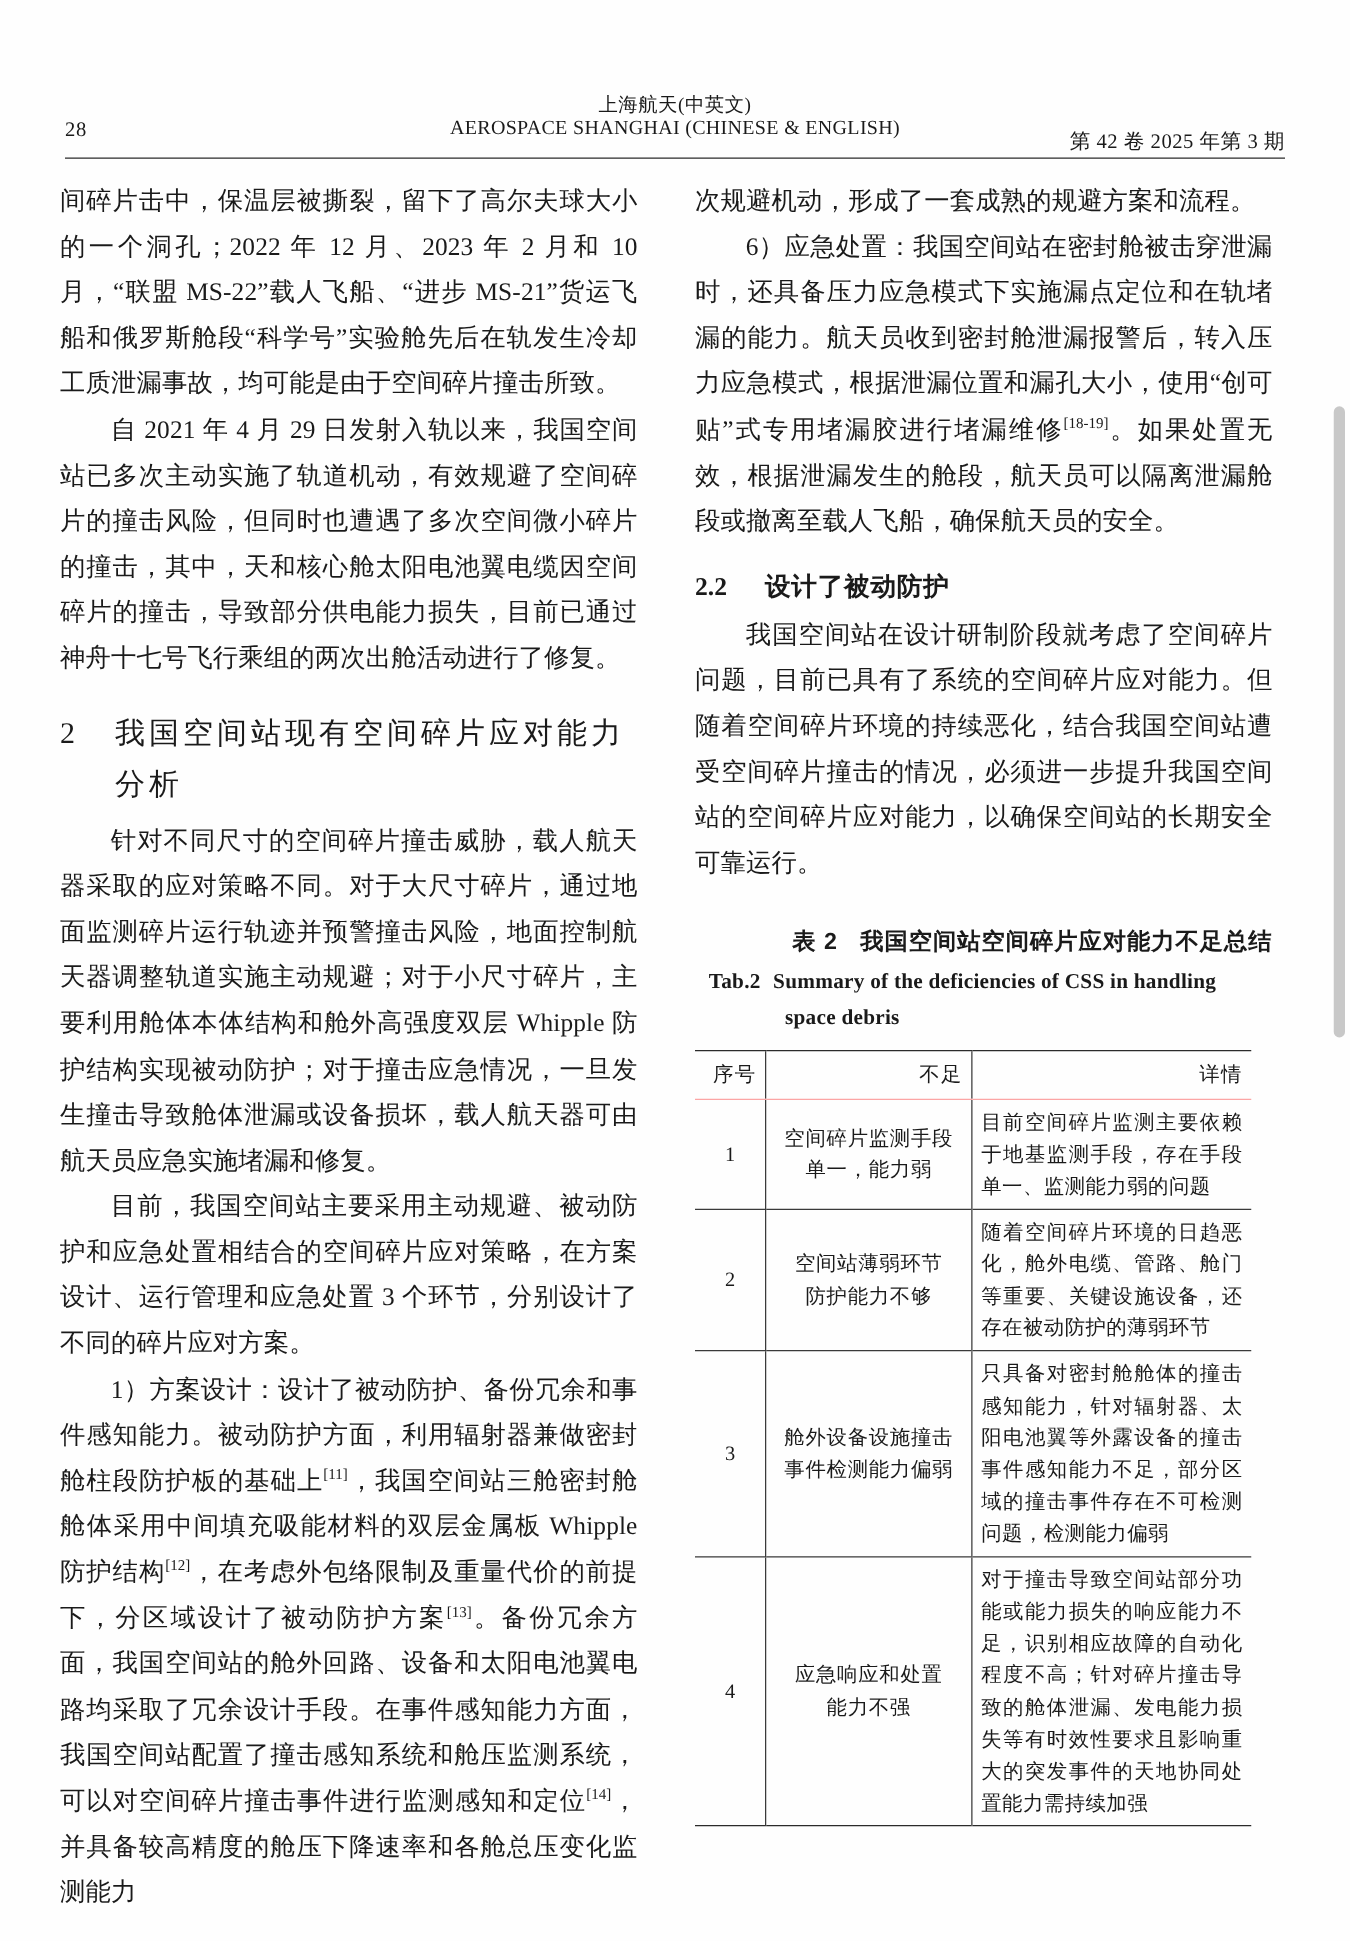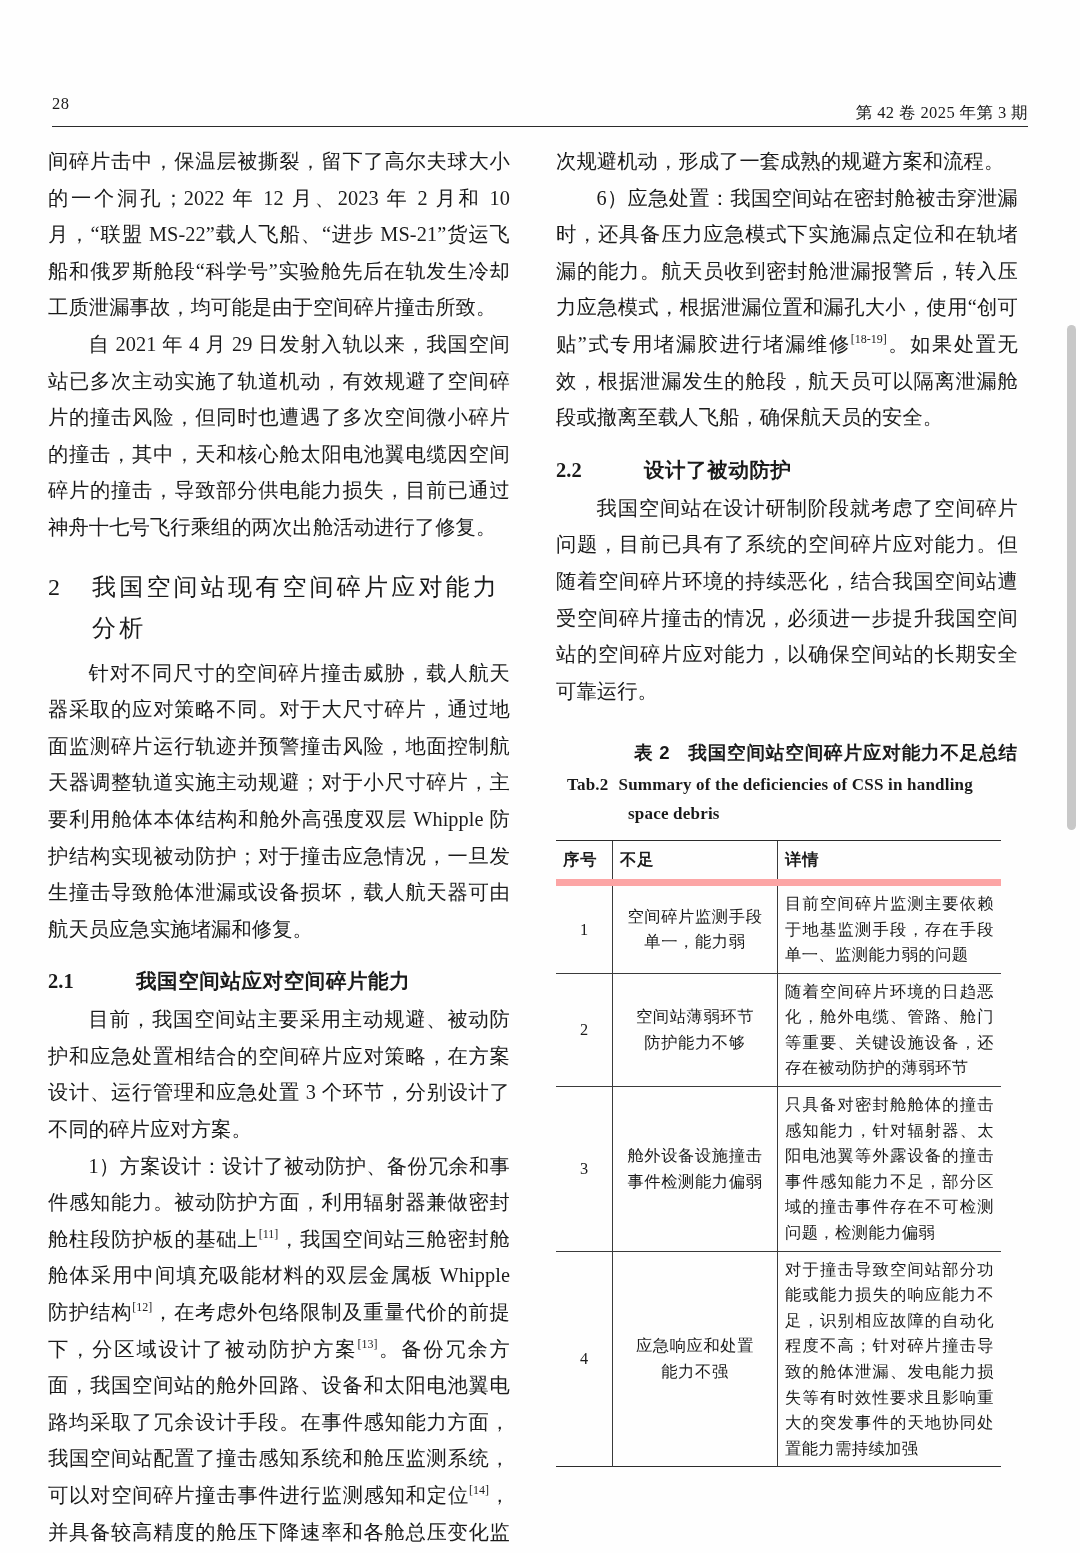--- a/index.html
+++ b/index.html
@@ -112,21 +112,20 @@
   h2.sec .txt { flex: 1 1 auto; }
 
   h3.sub {
     margin: 16px 0 2px 0;
     font-size: 20.5px;
     font-weight: bold;
     line-height: 36px;
     letter-spacing: .6px;
     display: flex;
     font-family: "Liberation Sans", sans-serif;
-    gap: 32px;
   }
   h3.sub .num {
     flex: 0 0 auto;
     width: 56px;
     letter-spacing: 0;
     font-family: "Liberation Serif", serif;
   }
 
   
   .tbl-wrap { margin-top: 28px; }
@@ -162,23 +161,23 @@
     font-family: "Liberation Serif", "DejaVu Serif", serif;
   }
   table.t2 th, table.t2 td {
     border-left: 1px solid #3a3a3a;
     padding: 5px 7px;
     vertical-align: middle;
   }
   table.t2 th:first-child, table.t2 td:first-child { border-left: none; }
   table.t2 thead th {
     border-top: 1.7px solid #2b2b2b;
-    border-bottom: 7px solid #fca5a5;
-    font-weight: bold;
-    text-align: left;
+    border-bottom: 1px solid #fca5a5;
+    font-weight: normal;
+    text-align: right;
     padding: 6px 7px;
     letter-spacing: 1px;
   }
   table.t2 tbody tr { border-bottom: 1px solid #3a3a3a; }
   table.t2 tbody tr:last-child { border-bottom: 1.7px solid #2b2b2b; }
   td.c-no  { width: 42px;  text-align: center; }
   td.c-def { width: 150px; text-align: center; letter-spacing: .6px; }
   td.c-det { text-align: justify; text-justify: inter-ideograph; letter-spacing: .4px; }
   th.h-no  { width: 42px; }
   th.h-def { width: 150px; }
@@ -202,40 +201,40 @@
     border-radius: 5px;
   }
 </style>
 </head>
 <body>
 
 <div id="page">
 
   <div class="runhead">
     <div class="runhead-folio">28</div>
+    <div class="runhead-center">
+      <div class="runhead-cn">上海航天(中英文)</div>
+      <div class="runhead-en">AEROSPACE SHANGHAI (CHINESE &amp; ENGLISH)</div>
+    </div>
     <div class="runhead-issue">第 42 卷 2025 年第 3 期</div>
   </div>
   <div class="rule"></div>
 
   <div class="col col-left">
 
     <p class="body">间碎片击中，保温层被撕裂，留下了高尔夫球大小的一个洞孔；2022 年 12 月、2023 年 2 月和 10 月，“联盟 MS-22”载人飞船、“进步 MS-21”货运飞船和俄罗斯舱段“科学号”实验舱先后在轨发生冷却工质泄漏事故，均可能是由于空间碎片撞击所致。</p>
     <p class="body indent">自 2021 年 4 月 29 日发射入轨以来，我国空间站已多次主动实施了轨道机动，有效规避了空间碎片的撞击风险，但同时也遭遇了多次空间微小碎片的撞击，其中，天和核心舱太阳电池翼电缆因空间碎片的撞击，导致部分供电能力损失，目前已通过神舟十七号飞行乘组的两次出舱活动进行了修复。</p>
 
     <h2 class="sec">
       <span class="num">2</span>
       <span class="txt">我国空间站现有空间碎片应对能力分析</span>
     </h2>
 
     <p class="body indent">针对不同尺寸的空间碎片撞击威胁，载人航天器采取的应对策略不同。对于大尺寸碎片，通过地面监测碎片运行轨迹并预警撞击风险，地面控制航天器调整轨道实施主动规避；对于小尺寸碎片，主要利用舱体本体结构和舱外高强度双层 Whipple 防护结构实现被动防护；对于撞击应急情况，一旦发生撞击导致舱体泄漏或设备损坏，载人航天器可由航天员应急实施堵漏和修复。</p>
 
-    <h3 class="sub">
-      <span class="num">2.1</span>
-      <span class="txt">我国空间站应对空间碎片能力</span>
-    </h3>
 
     <p class="body indent">目前，我国空间站主要采用主动规避、被动防护和应急处置相结合的空间碎片应对策略，在方案设计、运行管理和应急处置 3 个环节，分别设计了不同的碎片应对方案。</p>
 
     <p class="body indent">
       <span>1）方案设计：设计了被动防护、备份冗余和事件感知能力。被动防护方面，利用辐射器兼做密封舱柱段防护板的基础上</span><sup class="ref">[11]</sup><span>，我国空间站三舱密封舱舱体采用中间填充吸能材料的双层金属板 Whipple 防护结构</span><sup class="ref">[12]</sup><span>，在考虑外包络限制及重量代价的前提下，分区域设计了被动防护方案</span><sup class="ref">[13]</sup><span>。备份冗余方面，我国空间站的舱外回路、设备和太阳电池翼电路均采取了冗余设计手段。在事件感知能力方面，我国空间站配置了撞击感知系统和舱压监测系统，可以对空间碎片撞击事件进行监测感知和定位</span><sup class="ref">[14]</sup><span>，并具备较高精度的舱压下降速率和各舱总压变化监测能力</span>
     </p>
 
   </div>
 
   <div class="col col-right">

